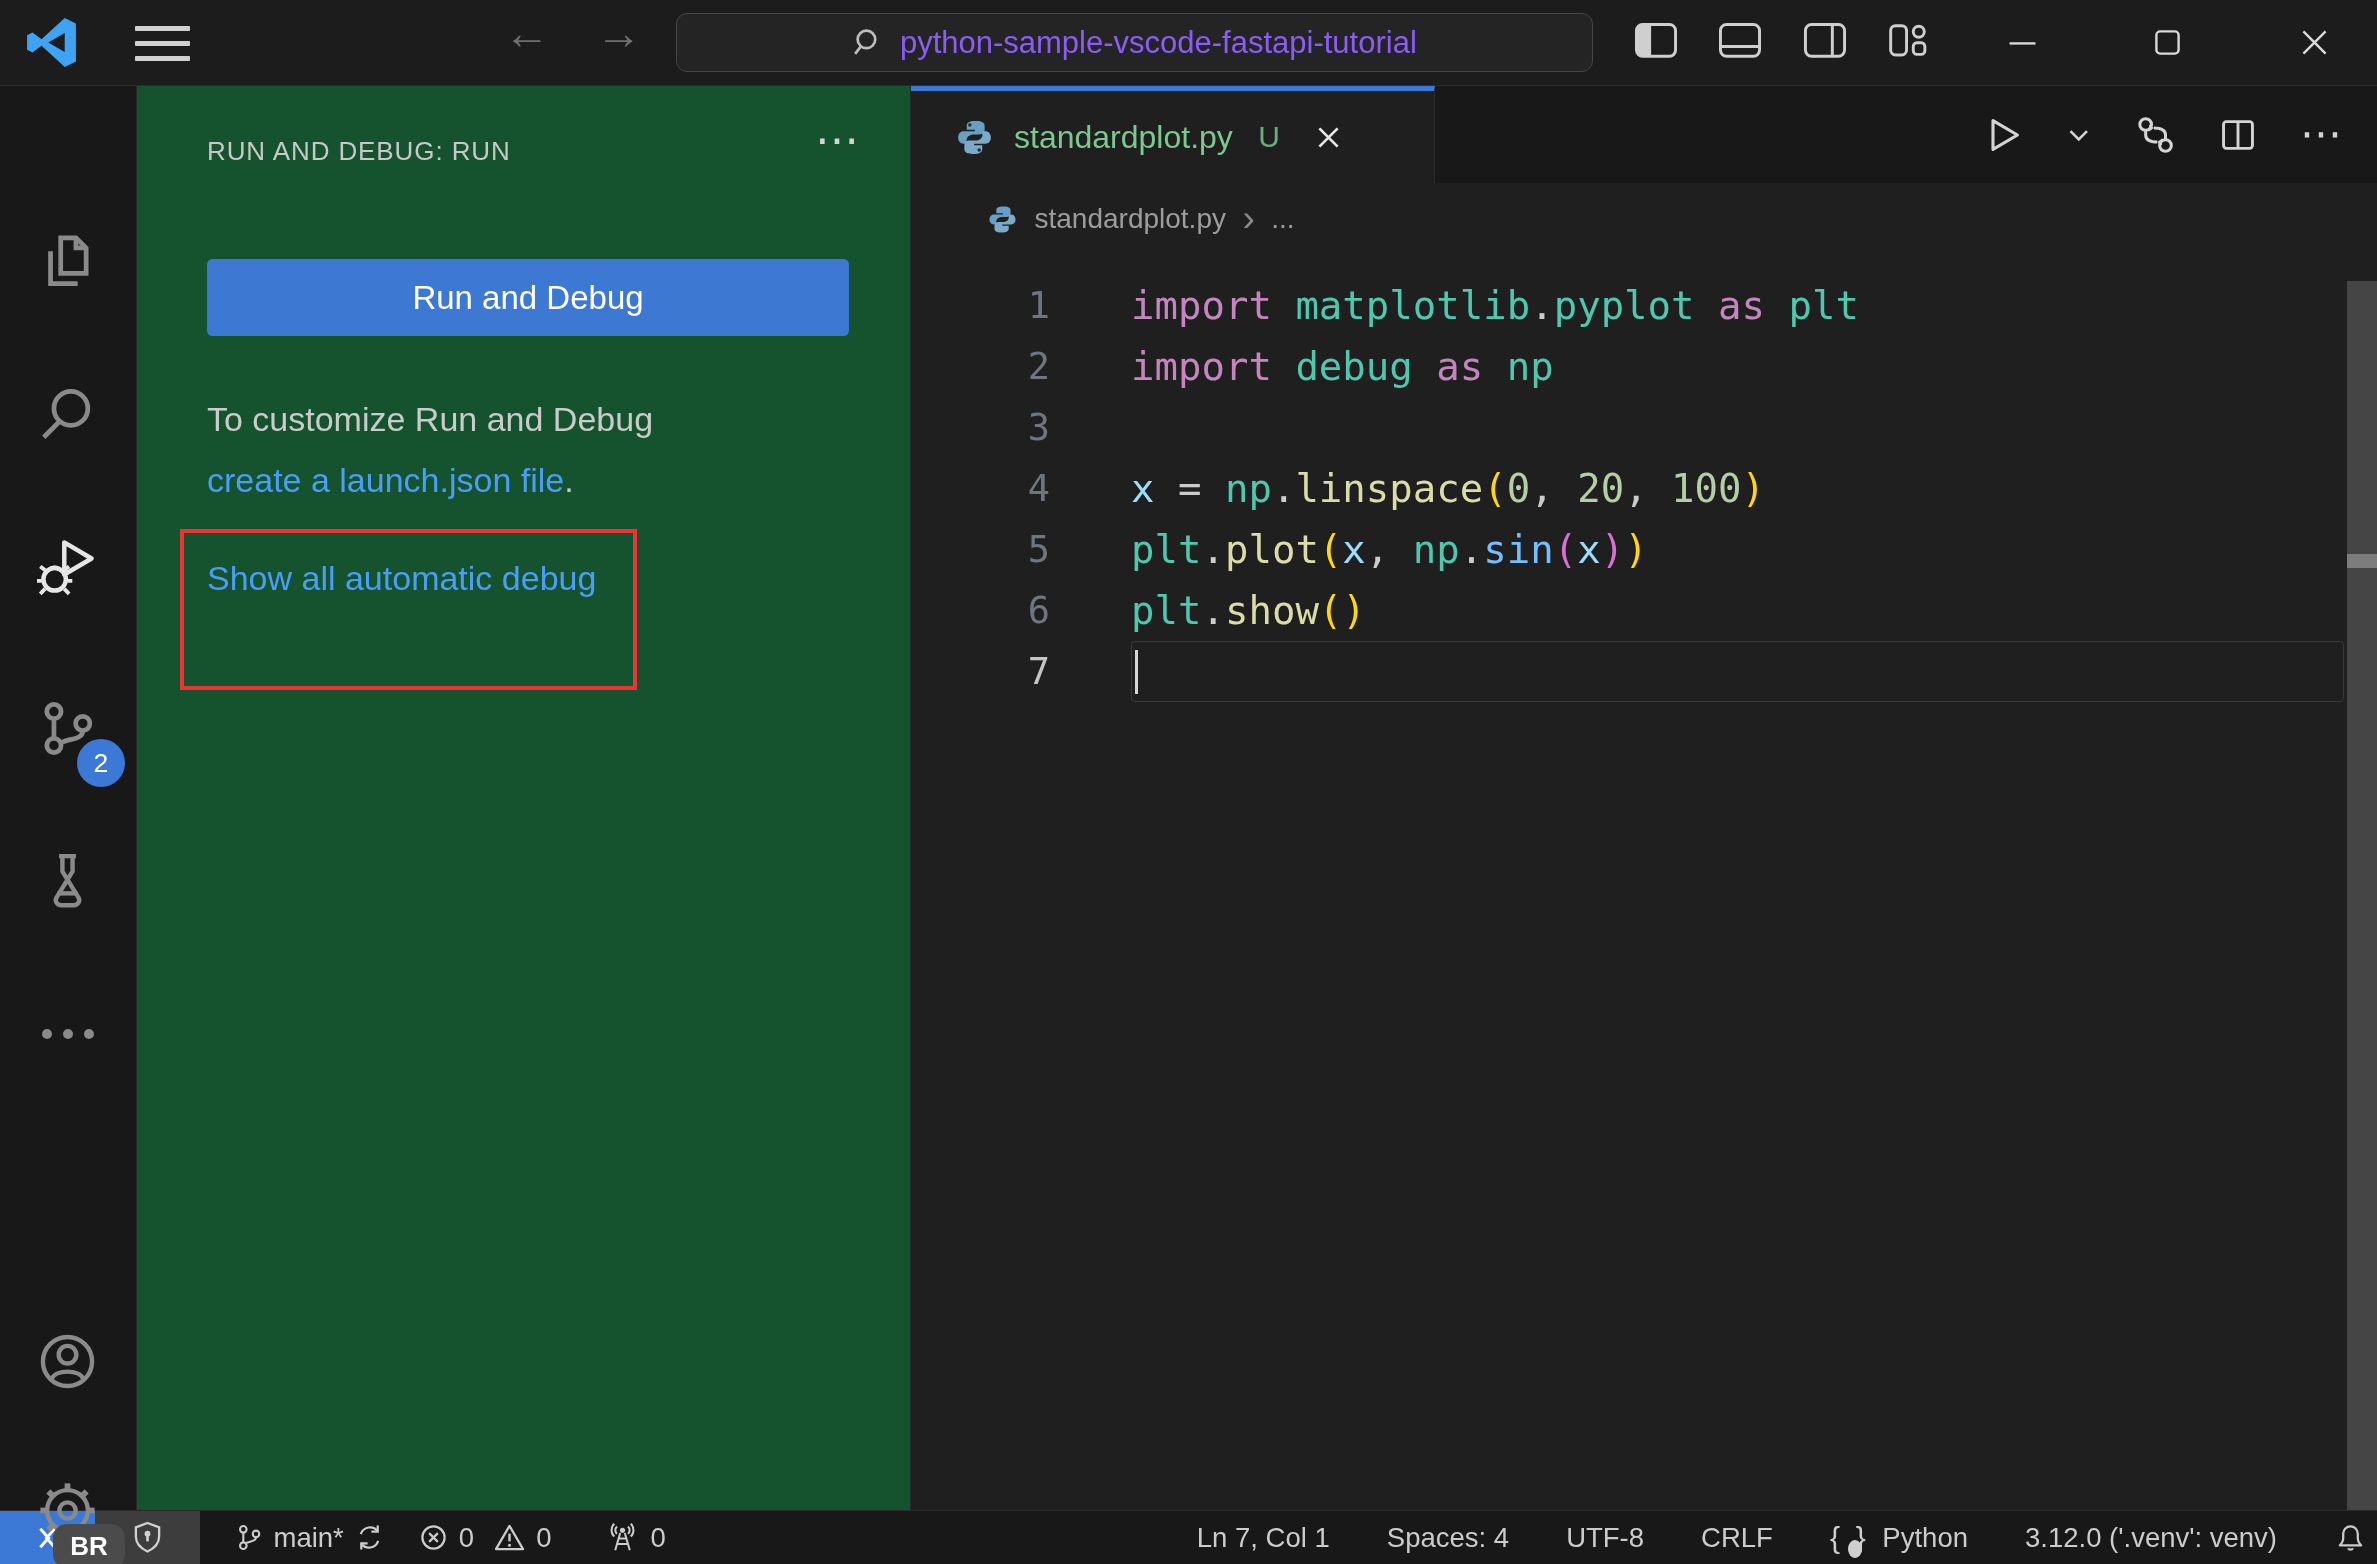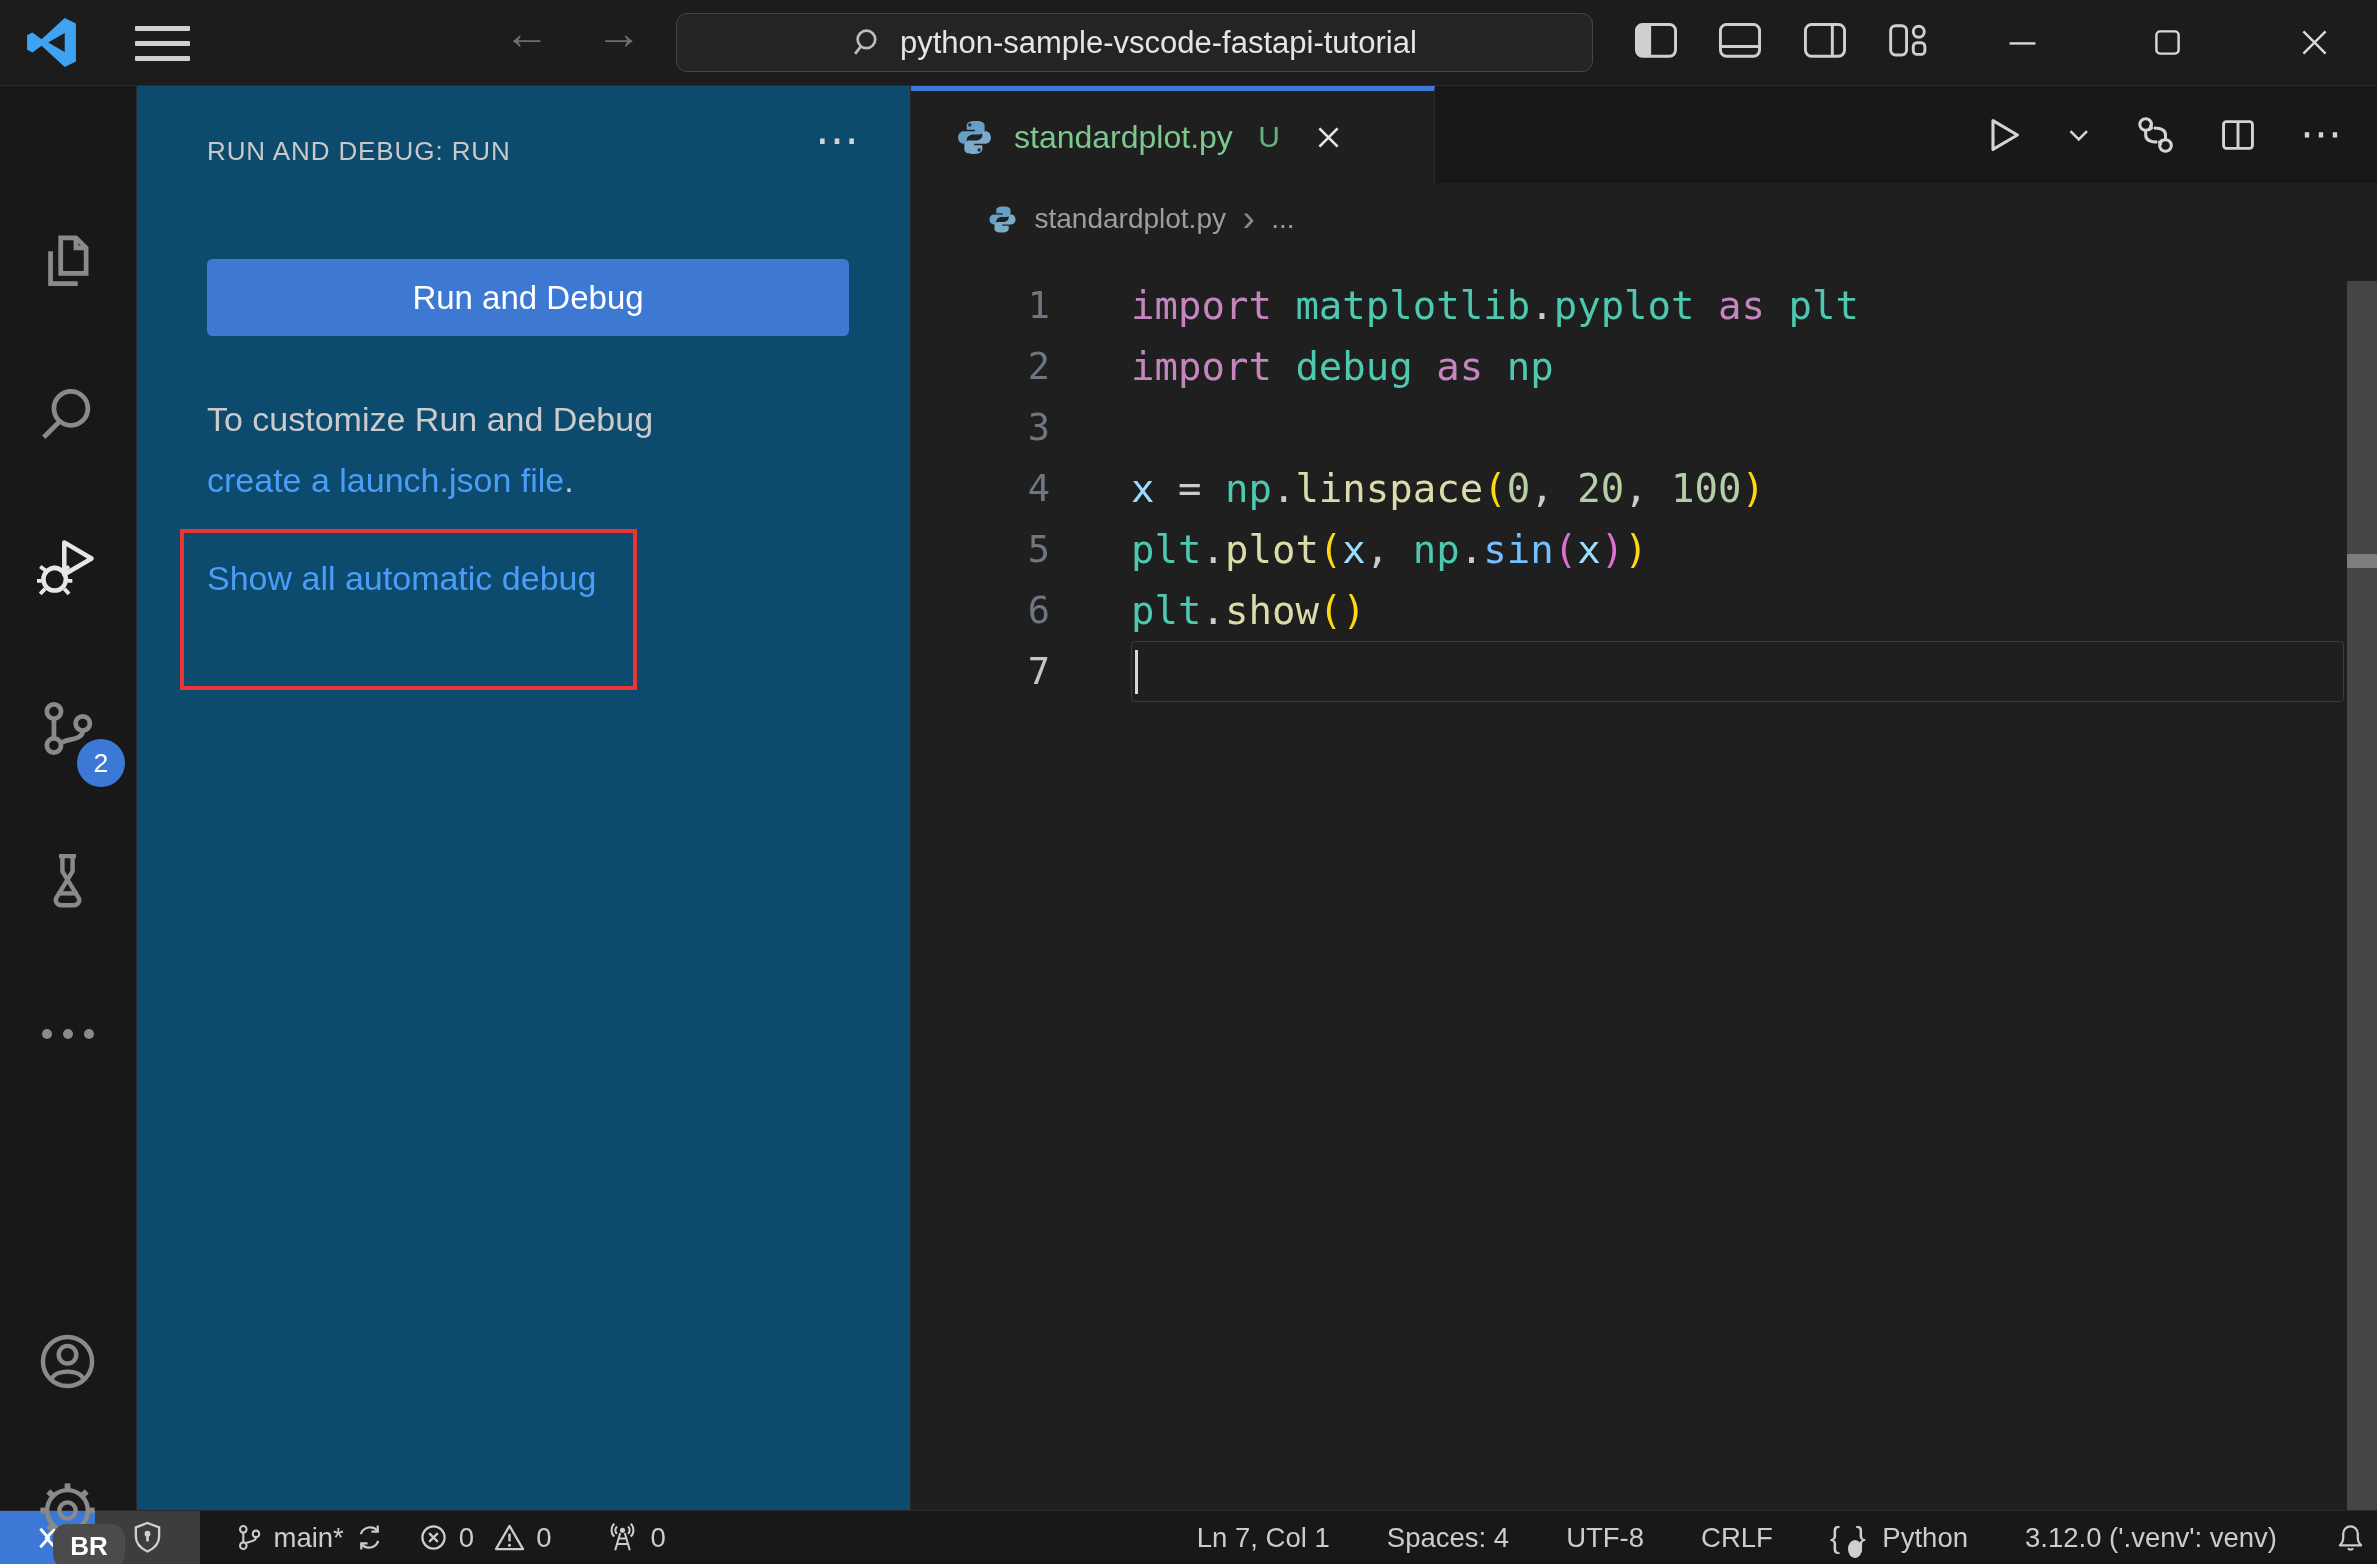--- a/index.html
+++ b/index.html
@@ -13,41 +13,41 @@
   .vscode-logo { position:absolute; left:26px; top:16.5px; width:51px; height:51px; }
   .hamburger { position:absolute; left:135px; top:26px; width:55px; height:35px;
                display:flex; flex-direction:column; justify-content:space-between; cursor:pointer;}
   .hamburger div { height:4.6px; background:#d0d0d0; border-radius:0.9px; }
   .nav-arrow { position:absolute; top:5.5px; font-size:46px; color:#6f6f6f; width:64px; text-align:center; }
   .nav-back { left:495px; }
   .nav-fwd  { left:587px; }
   .searchbox { position:absolute; left:676px; top:13px; width:917px; height:59px;
                border:1.8px solid #464646; border-radius:11px; background:#242424;
                display:flex; align-items:center; justify-content:center; gap:14.7px;
-               font-size:31px; color:#e5e5e5; }
+               font-size:31px; color:#8b5cf6; }
   .tb-icon { position:absolute; top:22px; width:44px; height:40px; }
   .win-btn { position:absolute; top:24px; width:37px; height:37px; }
 
   
   .mainrow { flex:1; display:flex; min-height:0; }
 
   
   .activitybar { width:137px; flex:none; background:#181818; border-right:1.8px solid #2a2a2a; position:relative; }
   .ab-icon { position:absolute; left:37px; width:61px; height:61px; }
   .ab-icon svg { width:100%; height:100%; }
   .scm-badge { position:absolute; left:77px; top:653px; width:48px; height:48px; border-radius:50%;
                background:#3c78d6; color:#fff; font-size:26.6px; display:flex; align-items:center; justify-content:center; }
   .profile-badge { position:absolute; left:53px; top:1438px; width:72px; height:44px; border-radius:13.8px;
                background:#4b4b4b; color:#fff; font-size:26px; font-weight:bold;
                display:flex; align-items:center; justify-content:center; }
   .more-dots { display:flex; gap:11px; align-items:center; justify-content:center; height:100%; }
   .more-dots i { width:10px; height:10px; border-radius:50%; background:#8a8a8a; }
 
   
-  .sidebar { width:774px; flex:none; background:#0c4a6e; border-right:1.8px solid #2a2a2a; position:relative; }
+  .sidebar { width:774px; flex:none; background:#14532d; border-right:1.8px solid #2a2a2a; position:relative; }
   .sb-title { position:absolute; left:70px; top:50px; font-size:26px; letter-spacing:0.9px; color:#c8c8c8; }
   .sb-more { position:absolute; right:51px; top:27.5px; font-size:44px; color:#d4d4d4; cursor:pointer; }
   .run-btn { position:absolute; left:70px; top:173px; width:642px; height:77px; border:none;
              background:#3d79d3; color:#ffffff; font-size:33px; border-radius:5.5px;
              font-family:Liberation Sans, sans-serif; cursor:pointer; }
   .sb-para { position:absolute; left:70px; top:303px; font-size:34px; line-height:61px; color:#cbcbcb; }
   .link { color:#4b9df8; cursor:pointer; }
   .red-box { position:absolute; left:43px; top:443px; width:457px; height:161px;
              border:4.6px solid #ec3434; padding:14.7px 0 0 23px; font-size:34px; line-height:61px; }
 

